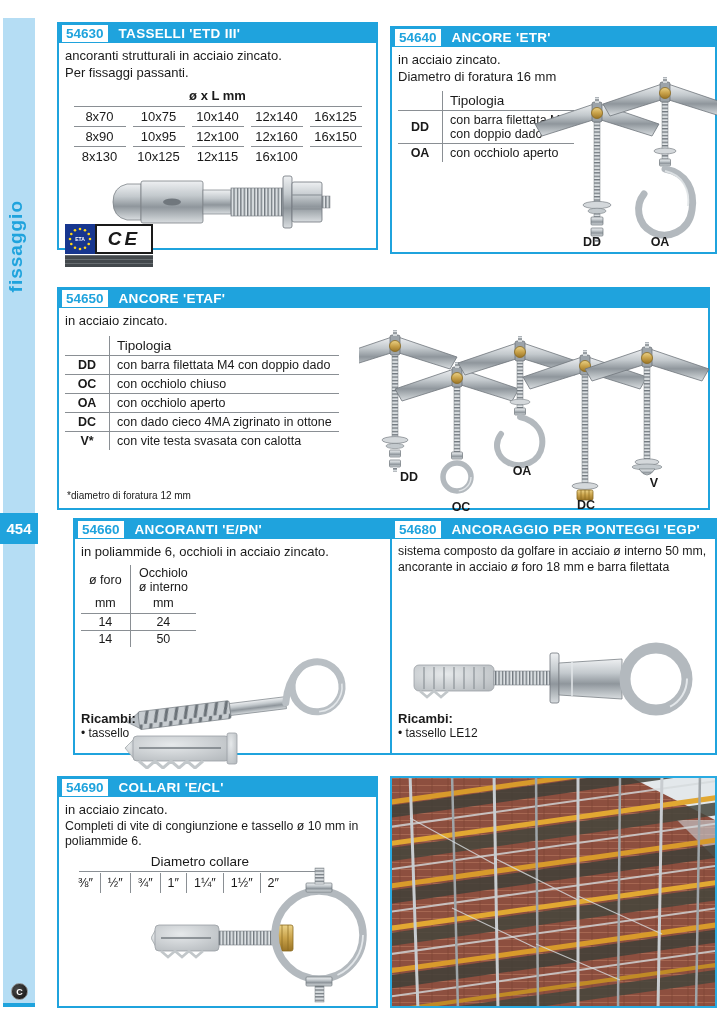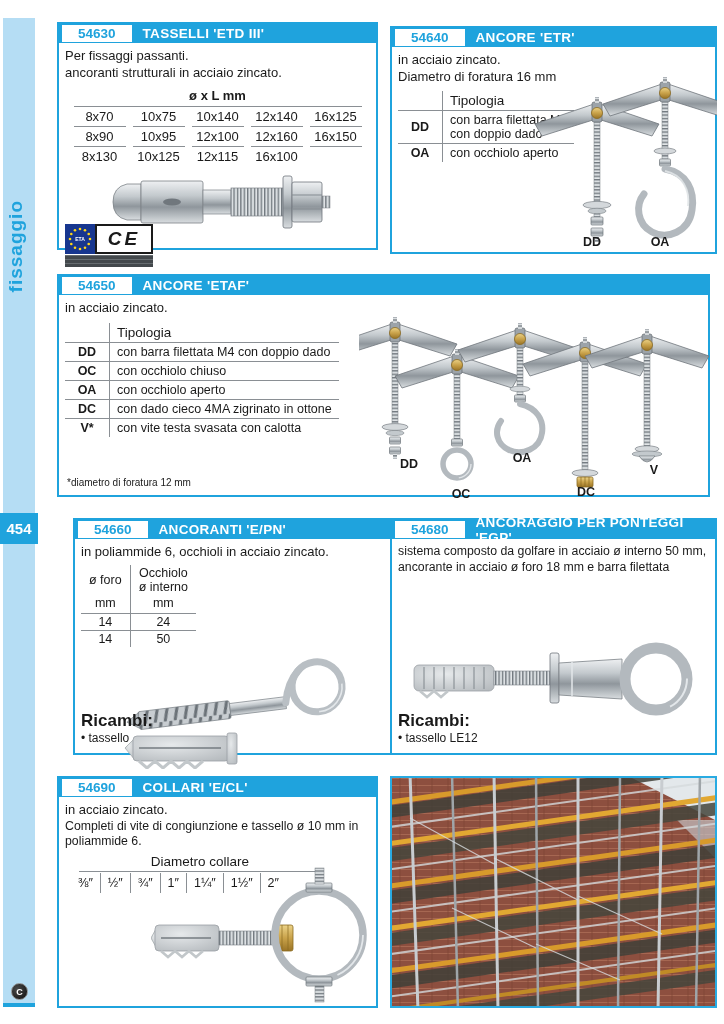--- a/index.html
+++ b/index.html
@@ -11,21 +11,21 @@
               color:#1fa3dd;font-weight:bold;font-size:19px;letter-spacing:1px;}
   .page-num{position:absolute;left:0;top:513px;width:38px;height:31px;background:#1fa3dd;color:#fff;
             font-weight:bold;font-size:15px;line-height:31px;text-align:center;}
   .side-line{position:absolute;left:3px;top:1003px;width:32px;height:4px;background:#1fa3dd;}
   .pub-logo{position:absolute;left:11px;top:983px;width:15px;height:15px;border-radius:50%;
             background:radial-gradient(circle at 35% 35%,#4a4a4a,#0d0d0d);border:1px solid #8d8d8d;
             color:#fff;font-size:9px;font-weight:bold;display:flex;align-items:center;justify-content:center;}
   
   .pbox{position:absolute;border:2px solid #1fa3dd;background:#fff;box-sizing:border-box;}
   .phead{height:19px;background:#1fa3dd;display:flex;align-items:center;}
-  .pcode{margin-left:3px;padding:0 16px;background:#fff;color:#1fa3dd;font-weight:bold;font-size:13.5px;line-height:17px;}
+  .pcode{margin-left:3px;padding:0 4px;background:#fff;color:#1fa3dd;font-weight:bold;font-size:13.5px;line-height:17px;}
   .ptitle{margin-left:11px;color:#fff;font-weight:bold;font-size:13.5px;letter-spacing:.3px;}
   .pbody{position:relative;padding:5px 6px;height:calc(100% - 19px);box-sizing:border-box;}
   .desc{font-size:13px;line-height:16.5px;}
   .desc.small{font-size:12.3px;line-height:15.5px;}
   
   .t1{border-collapse:separate;border-spacing:7px 0;margin:6px auto 0;}
   .t1 th{border-bottom:1.4px solid #8a8f94;font-weight:bold;font-size:13px;padding:1px 0 3px;}
   .t1 td{border-bottom:1.4px solid #8a8f94;text-align:center;font-size:13px;padding:2px 1px;min-width:50px;}
   .t1 tr.last td{border-bottom:none;}
   
@@ -42,21 +42,21 @@
   .t4 tr.u td{border-bottom:1.5px solid #8a8f94;padding-bottom:3px;}
   .t4 tr.r1 td{border-bottom:1.3px solid #8a8f94;}
   
   .t6h{width:242px;margin:4px 0 0 14px;text-align:center;font-size:13.5px;
        border-bottom:1.3px solid #8a8f94;padding-bottom:2px;}
   .t6{border-collapse:collapse;font-size:12.5px;margin-left:6px;margin-top:1px;}
   .t6 td{padding:3px 7px;text-align:center;}
   .t6 td + td{border-left:1.2px solid #8a8f94;}
   
   .imlbl{position:absolute;transform:translateX(-50%);font-weight:bold;font-size:12.5px;}
-  .ric-l{font-weight:bold;font-size:17px;}
+  .ric-l{font-weight:bold;font-size:13px;}
   .ric-i{font-size:12px;}
   .foot{position:absolute;left:8px;bottom:7px;font-size:10px;}
   .ricwrap{position:absolute;left:6px;}
   .absimg{position:absolute;}
   
   .certblock{position:absolute;left:6px;top:181px;width:88px;}
   .certrow{display:flex;height:30px;}
   .etabox{width:30px;height:30px;background:#17368f;position:relative;}
   .eta-t{position:absolute;left:0;top:12px;width:30px;text-align:center;color:#fff;font-size:5px;font-weight:bold;}
   .cebox{width:54px;height:26px;border:2px solid #1a1a1a;background:#fff;display:flex;align-items:center;justify-content:center;
@@ -126,22 +126,22 @@
   <div class="page-num">454</div>
   <div class="side-line"></div>
   <div class="pub-logo">C</div>
 
   <section class="pbox" style="left:57px;top:22px;width:321px;height:228px;">
     <div class="phead">
       <span class="pcode">54630</span>
       <span class="ptitle">TASSELLI 'ETD III'</span>
     </div>
     <div class="pbody">
+      <div class="desc">ancoranti strutturali in acciaio zincato.</div>
       <div class="desc">Per fissaggi passanti.</div>
-      <div class="desc">ancoranti strutturali in acciaio zincato.</div>
       <table class="t1">
         <tbody>
             <tr>
               <th colspan="5">ø x L mm</th>
             </tr>
         <tr>
           <td>8x70</td>
           <td>10x75</td>
           <td>10x140</td>
           <td>12x140</td>
@@ -251,21 +251,21 @@
           <rect x="132.5" y="82" width="11" height="7" rx="1" fill="url(#gmV)" stroke="#6e757b" stroke-width="0.7"></rect>
           <path d="M138,92 C160,96 168,114 165,133 C162,155 140,163 125,155 C110,147 108,128 117,117" fill="none" stroke="#b3b9be" stroke-width="7" stroke-linecap="round"></path>
           <path d="M138,94 C156,98 163,113 161,129" fill="none" stroke="#e0e4e7" stroke-width="1.8" opacity="0.9"></path>
         </g>
       </svg>
       <span class="imlbl" style="left:200px;top:188px;">DD</span>
       <span class="imlbl" style="left:268px;top:188px;">OA</span>
     </div>
   </section>
 
-  <section class="pbox" style="left:57px;top:274px;width:653px;height:223px;">
+  <section class="pbox" style="left:57px;top:287px;width:653px;height:223px;">
     <div class="phead">
       <span class="pcode">54650</span>
       <span class="ptitle">ANCORE 'ETAF'</span>
     </div>
     <div class="pbody">
       <div class="desc">in acciaio zincato.</div>
       <table class="t2">
         <tbody>
             <tr class="h">
           <td class="c"></td>

